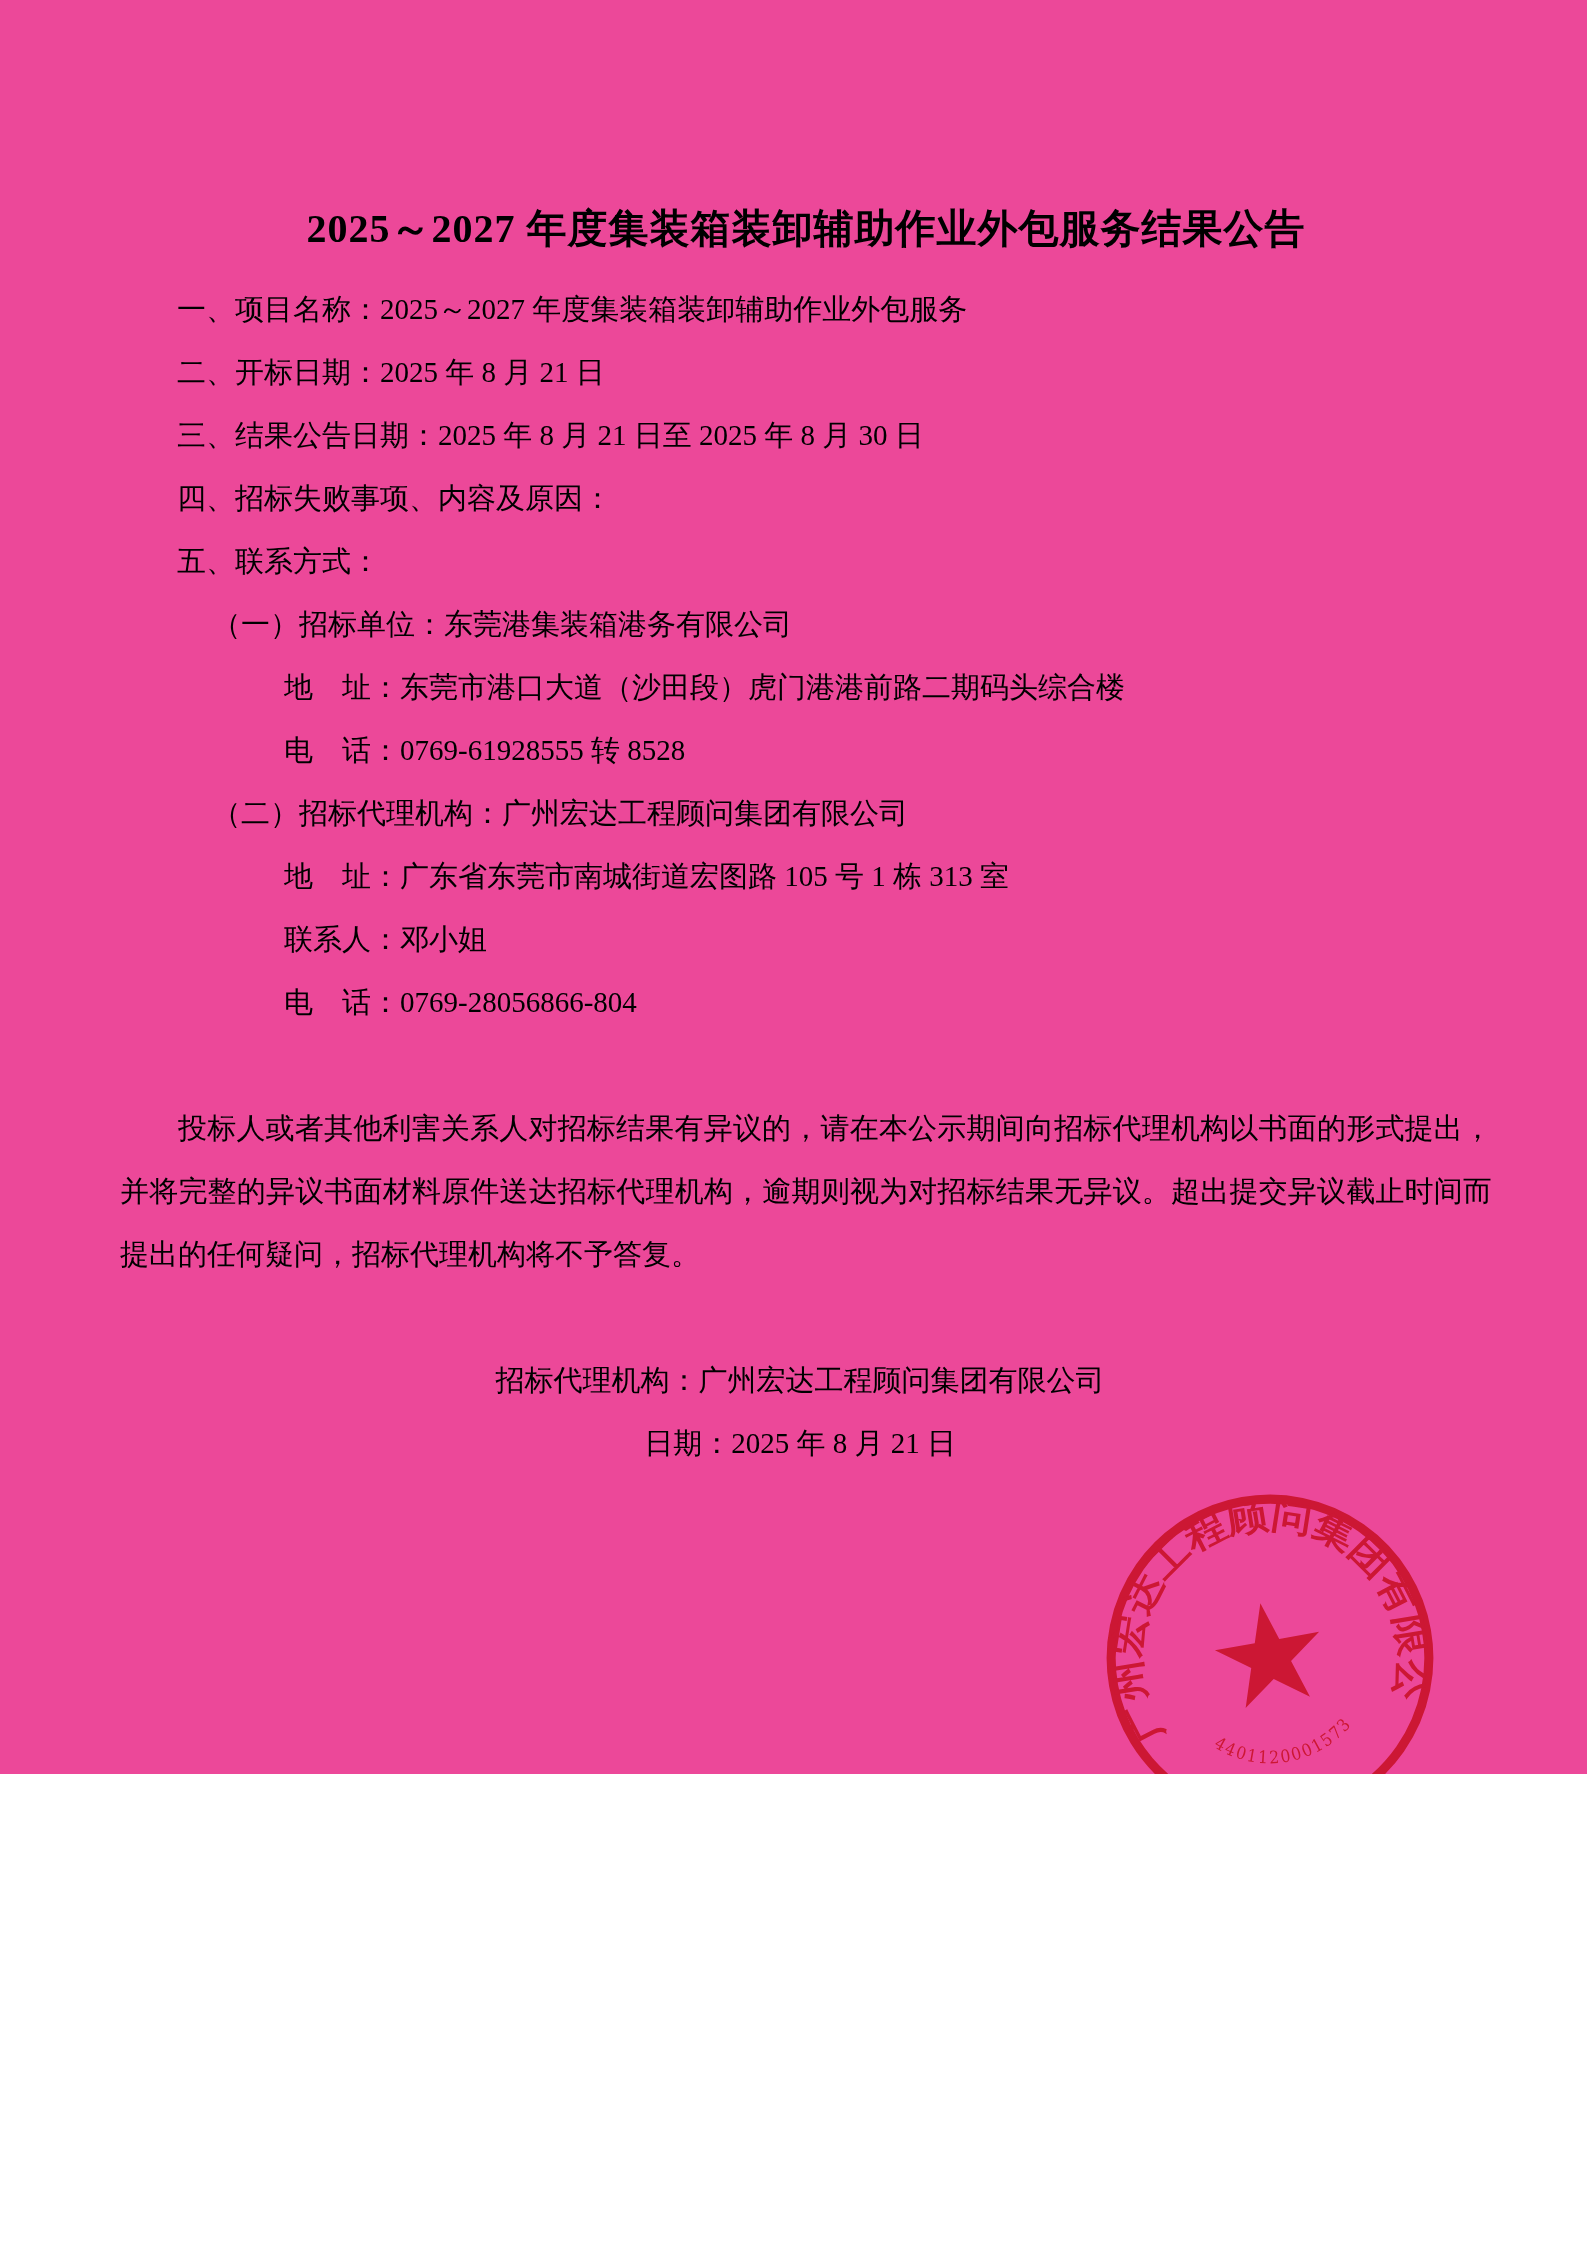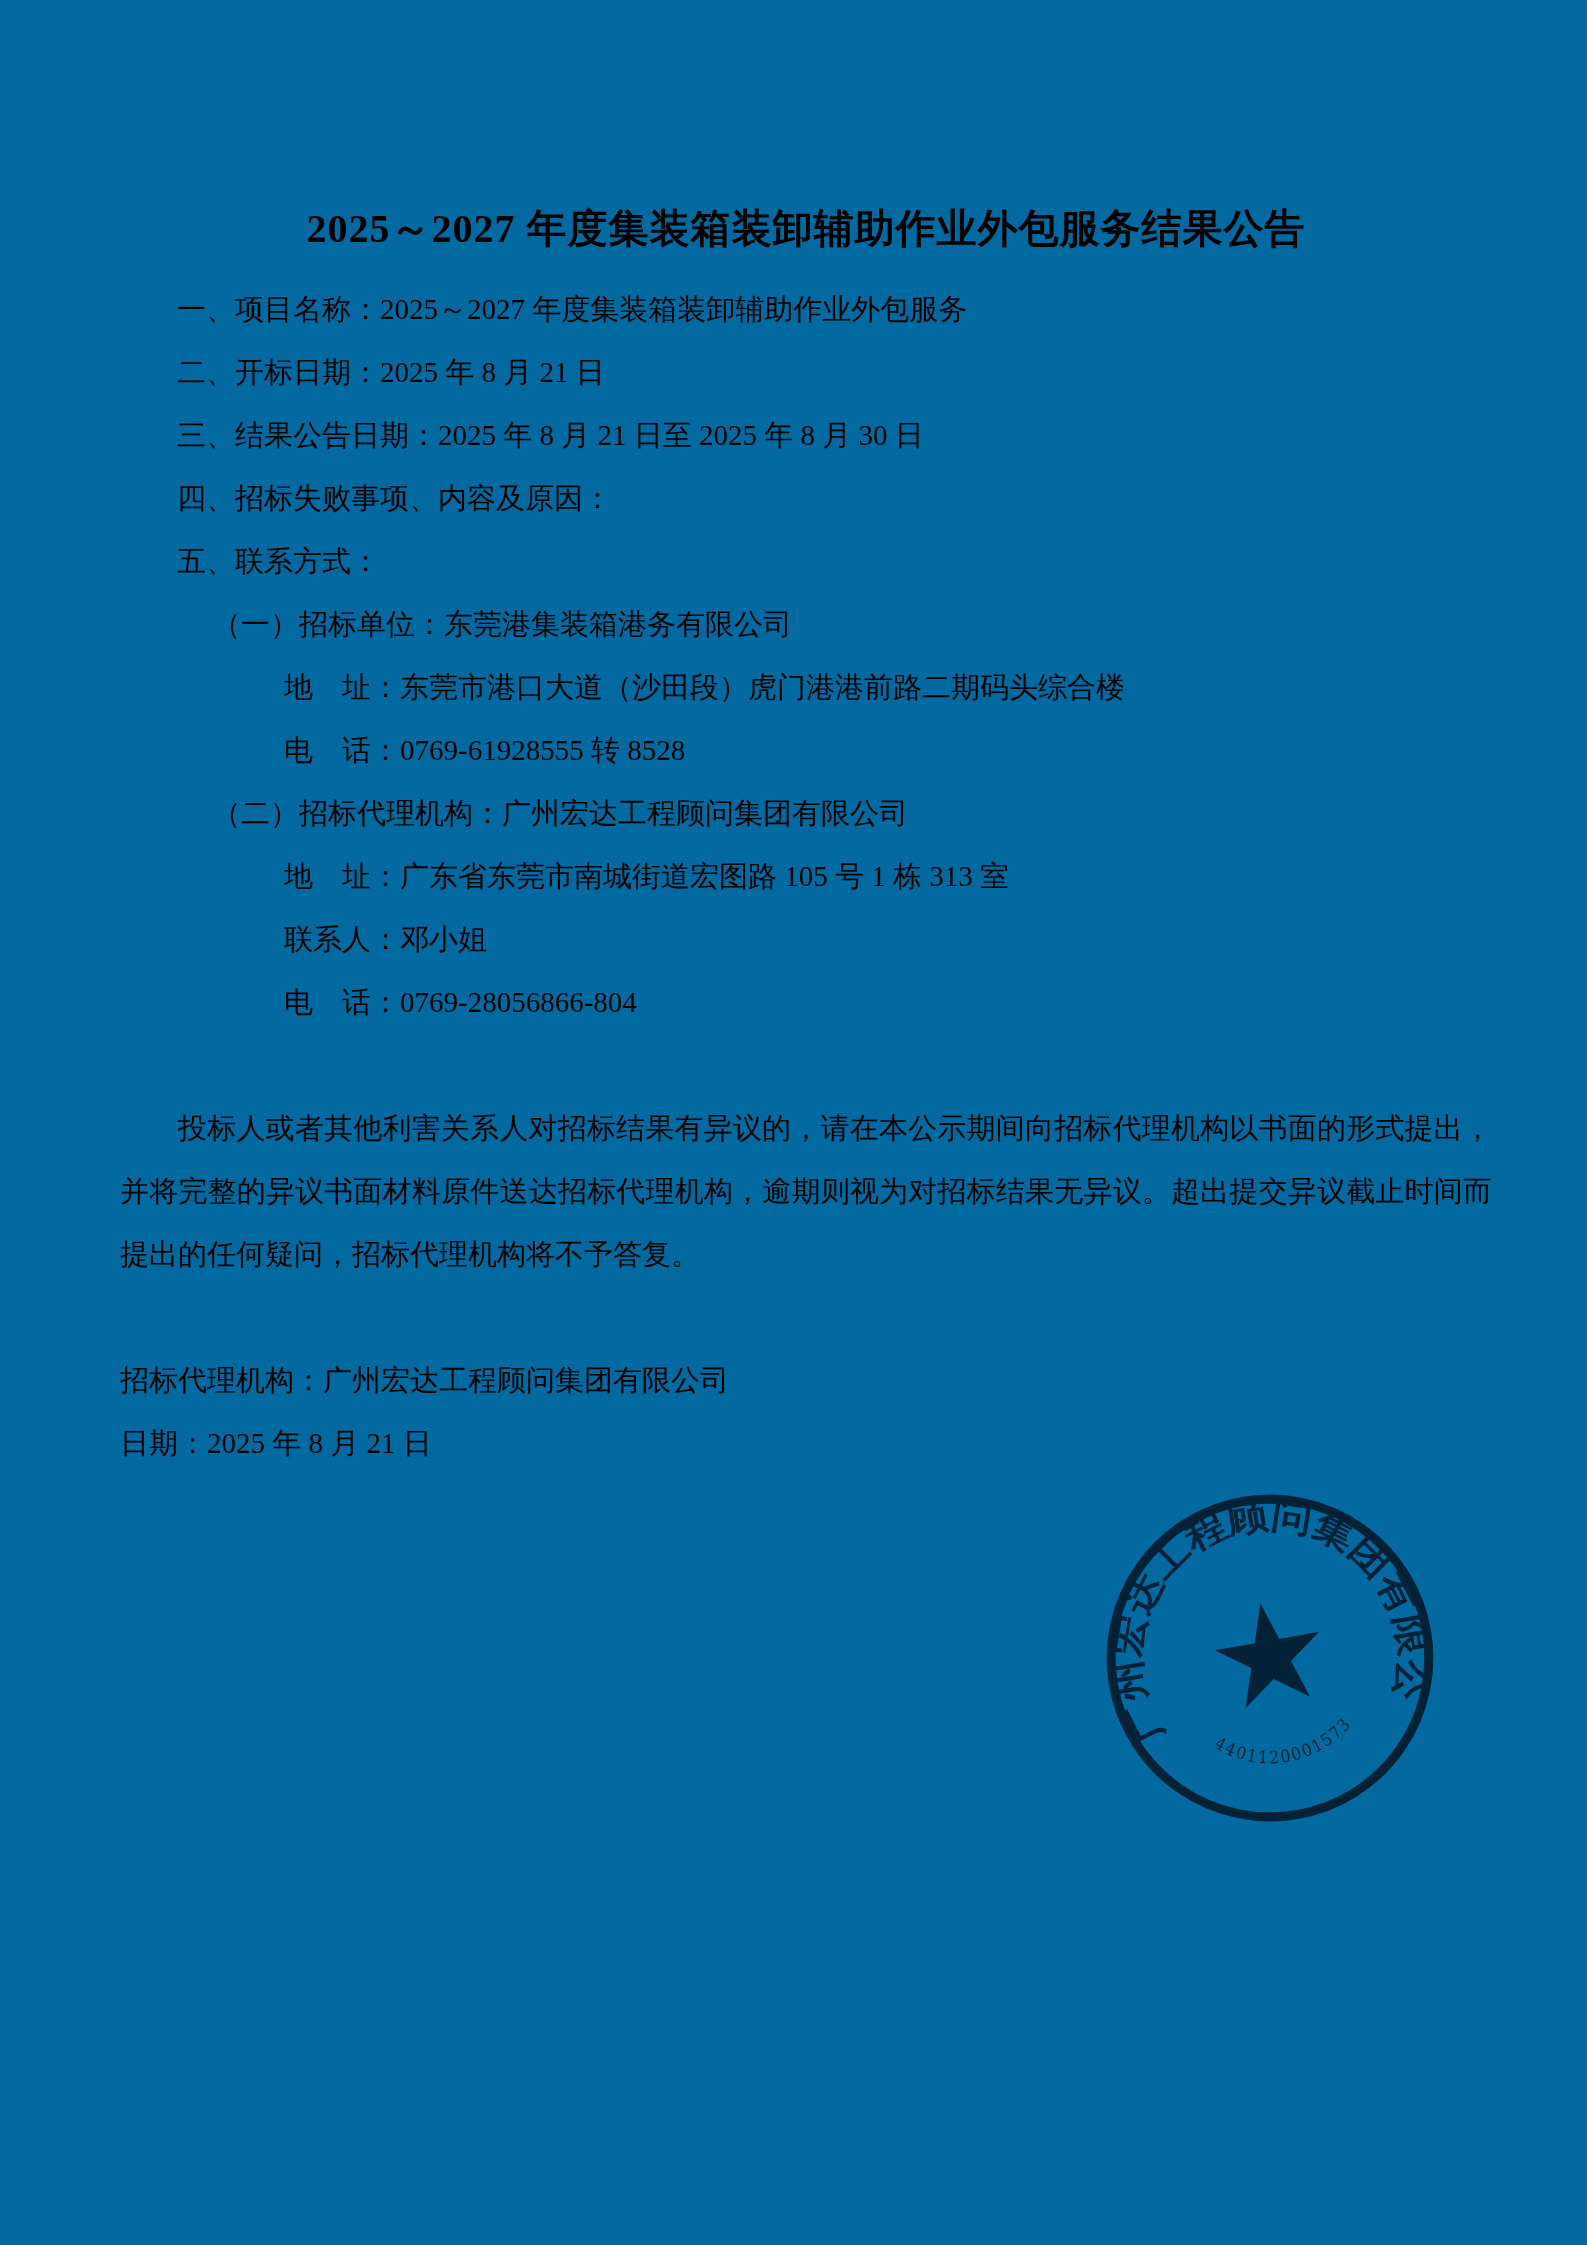--- a/index.html
+++ b/index.html
@@ -1,19 +1,19 @@
 <!DOCTYPE html>
 <html><head>
 <meta charset="utf-8">
 <style>
   html,body { margin:0; padding:0; background:#ffffff; }
   .page {
     position:relative;
-    width:1587px; height:2245px;
-    background:#0369a1;
+    width:1587px; height:1774px;
+    background:#ec4899;
     box-sizing:border-box;
     padding:198px 95px 0 120px;
     font-family:"Liberation Serif","DejaVu Serif",serif;
     color:#000;
     font-size:29px;
     overflow:hidden;
   }
   .title {
     font-size:40px;
     font-weight:bold;
@@ -34,21 +34,21 @@
   .sub     { padding-left:92px; }
   .detail  { padding-left:164px; }
   .spaced-top { margin-top:63px; }
   .signature {
     position:relative;
     z-index:2;
     margin-top:63px;
     text-align:right;
     padding-right:12px;
   }
-  .signature .line { text-align:left; }
+  .signature .line { text-align:center; }
   .stamp {
     position:absolute;
     left:1098px; top:1486px;
     width:344px; height:344px;
     transform:rotate(-10deg);
     opacity:0.88;
     mix-blend-mode:multiply;
     z-index:1;
   }
 </style>

